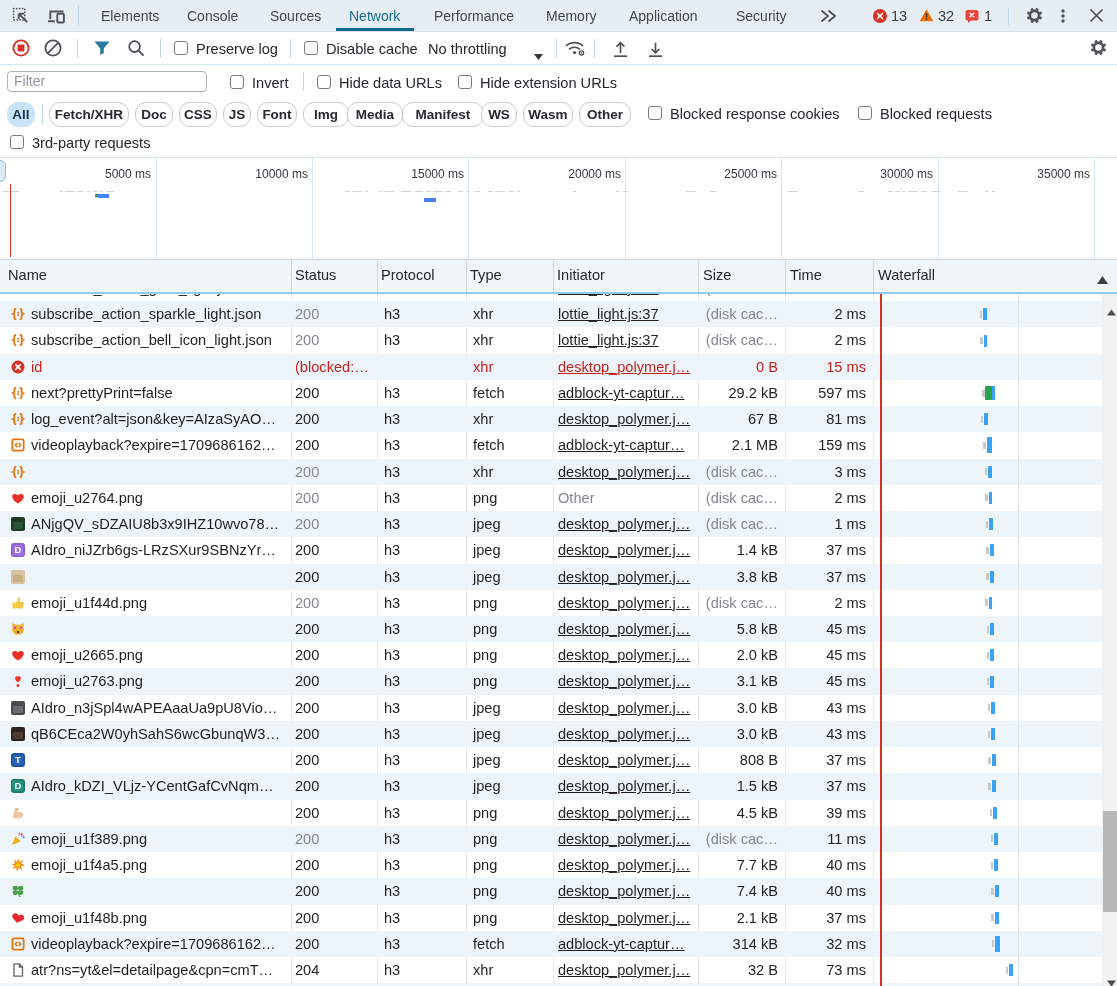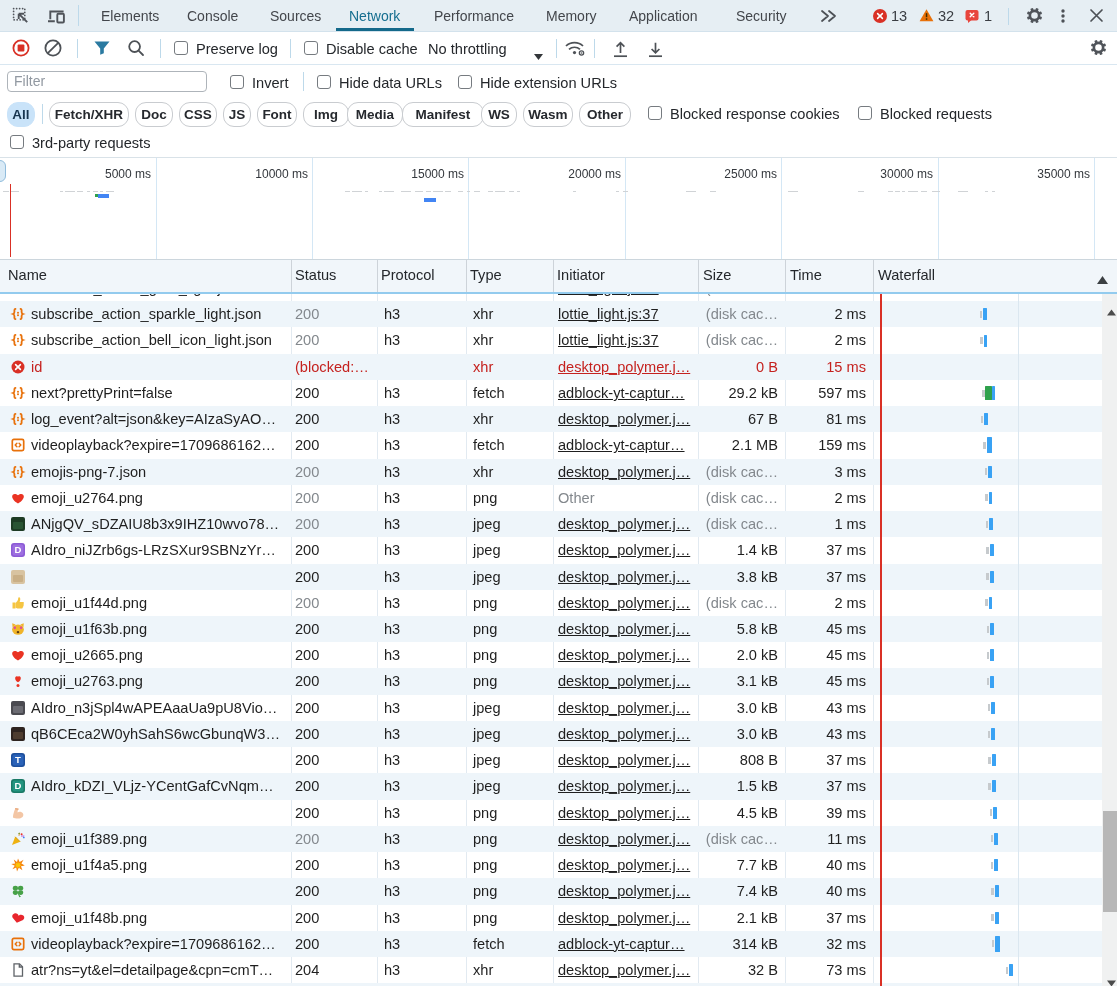--- a/index.html
+++ b/index.html
@@ -403,21 +403,20 @@
       <div class="wtick" style="left:983px"></div>
       <div class="wbar" style="left:987px;width:5px;height:16px;margin-top:-8.0px"></div>
     </div>
 <div class="row stripe" style="top:164.61px">
       <div class="ric"><svg width="16" height="16" viewBox="0 0 16 16">
           <path d="M6.2 2.9 L5.6 2.9 Q4.4 2.9 4.4 4.1 L4.4 6.1 Q4.4 7.5 3 8 Q4.4 8.5 4.4 9.9 L4.4 11.9 Q4.4 13.1 5.6 13.1 L6.2 13.1" fill="none" stroke="#e8710a" stroke-width="1.8"></path>
           <path d="M9.8 2.9 L10.4 2.9 Q11.6 2.9 11.6 4.1 L11.6 6.1 Q11.6 7.5 13 8 Q11.6 8.5 11.6 9.9 L11.6 11.9 Q11.6 13.1 10.4 13.1 L9.8 13.1" fill="none" stroke="#e8710a" stroke-width="1.8"></path>
           <circle cx="8" cy="6.7" r="1" fill="#e8710a"></circle>
           <circle cx="8" cy="9.3" r="1" fill="#e8710a"></circle>
         </svg></div>
-      <div class="rname">emojis-png-7.json</div>
       <div class="c" style="left:295px"><span class="gray">200</span></div>
       <div class="c" style="left:384px">h3</div>
       <div class="c" style="left:473px">xhr</div>
       <div class="c init" style="left:558px"><span class="lnk">desktop_polymer.j…</span></div>
       <div class="cr" style="right:339px"><span class="gray">(disk cac…</span></div>
       <div class="cr" style="right:251px">3 ms</div>
       <div class="wtick" style="left:984.5px"></div>
       <div class="wbar" style="left:988px;width:3.5px;height:12px;margin-top:-6.0px"></div>
     </div>
 <div class="row" style="top:190.84px">
@@ -496,21 +495,20 @@
     </div>
 <div class="row stripe" style="top:321.99px">
       <div class="ric"><svg width="16" height="16" viewBox="0 0 16 16">
           <path d="M2.6 6.5 L2.2 2.2 L5.6 3.4 Z" fill="#f0b429"></path>
           <path d="M13.4 6.5 L13.8 2.2 L10.4 3.4 Z" fill="#f0b429"></path>
           <ellipse cx="8" cy="8.6" rx="5.9" ry="5.2" fill="#f0b429"></ellipse>
           <path d="M4.7 8.3 C2.8 7 3.8 4.7 4.9 5.6 C6 4.7 7 7 5.1 8.3Z" fill="#dd4b9b" transform="translate(-0.1,0)"></path>
           <path d="M11.1 8.3 C9.2 7 10.2 4.7 11.3 5.6 C12.4 4.7 13.4 7 11.5 8.3Z" fill="#dd4b9b" transform="translate(-0.2,0)"></path>
           <ellipse cx="8" cy="11.2" rx="1.3" ry="1.1" fill="#5c3a10"></ellipse>
         </svg></div>
-      <div class="rname">emoji_u1f63b.png</div>
       <div class="c" style="left:295px"><span class="">200</span></div>
       <div class="c" style="left:384px">h3</div>
       <div class="c" style="left:473px">png</div>
       <div class="c init" style="left:558px"><span class="lnk">desktop_polymer.j…</span></div>
       <div class="cr" style="right:339px"><span class="">5.8 kB</span></div>
       <div class="cr" style="right:251px">45 ms</div>
       <div class="wtick" style="left:986.5px"></div>
       <div class="wbar" style="left:990px;width:4px;height:12px;margin-top:-6.0px"></div>
     </div>
 <div class="row" style="top:348.22px">

